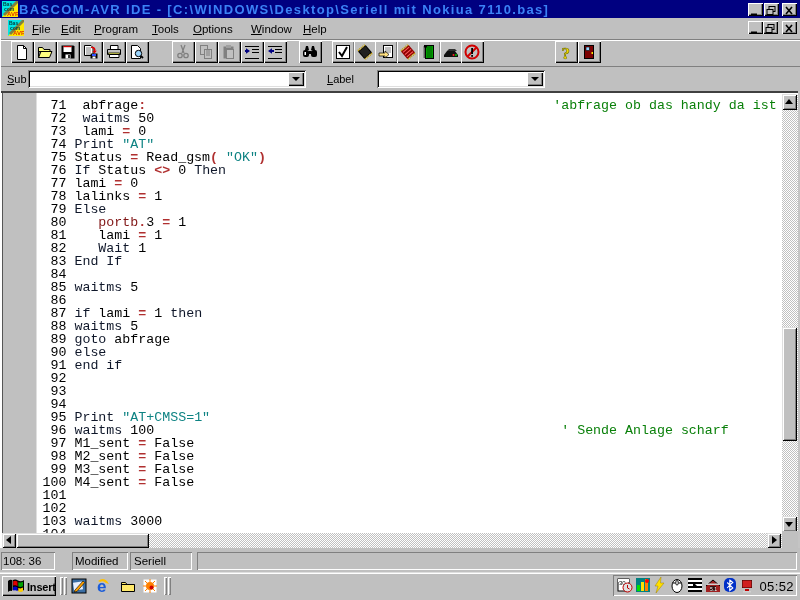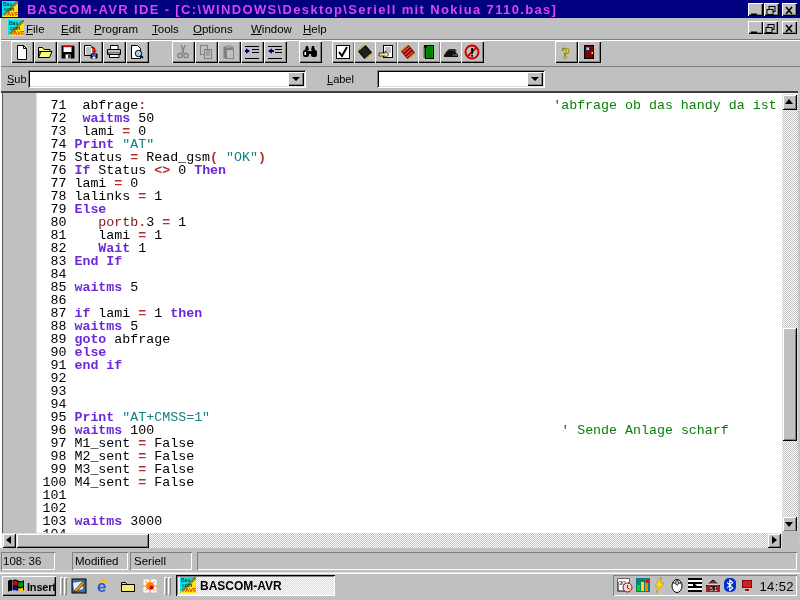--- a/index.html
+++ b/index.html
@@ -3,40 +3,40 @@
 html,body{margin:0;padding:0}
 body{width:800px;height:600px;position:relative;background:#c0c0c0;overflow:hidden;
  font-family:"Liberation Sans",sans-serif;-webkit-font-smoothing:antialiased}
 .abs{position:absolute}
 u{text-decoration:underline;text-underline-offset:1px}
 .raised1{background:#c0c0c0;box-shadow:inset 1px 1px 0 #fff,inset -1px -1px 0 #000,inset -2px -2px 0 #808080}
 .sunk1{box-shadow:inset 1px 1px 0 #808080,inset -1px -1px 0 #fff}
 .dither{background-image:conic-gradient(#fff 25%,#c0c0c0 0 50%,#fff 0 75%,#c0c0c0 0);background-size:2px 2px}
 
 #titlebar{left:0;top:0;width:800px;height:18px;background:#000080}
-#titletext{left:27px;top:1.5px;color:#d946ef;font-size:13px;font-weight:bold;white-space:pre;letter-spacing:1.35px}
+#titletext{left:19px;top:1.5px;color:#3b82f6;font-size:13px;font-weight:bold;white-space:pre;letter-spacing:1.35px}
 .tbtn{width:15px;height:13px;background:#c0c0c0;box-shadow:inset 1px 1px 0 #fff,inset -1px -1px 0 #000,inset -2px -2px 0 #808080;text-align:center}
 
 #menubar{left:0;top:18px;width:800px;height:22px;background:#c0c0c0;box-shadow:inset 0 -1px 0 #808080}
 .menuitem{top:4.5px;font-size:11.5px;color:#000}
 
 #toolbar{left:0;top:40px;width:800px;height:27px;background:#c0c0c0;box-shadow:inset 0 1px 0 #fff,inset 0 -1px 0 #808080}
 .tb{top:1px;width:23px;height:22px;background:#c0c0c0;box-shadow:inset 1px 1px 0 #fff,inset -1px -1px 0 #000,inset -2px -2px 0 #808080}
 .tb svg{position:absolute;left:3px;top:3px}
 
 #subrow{left:0;top:67px;width:722px;height:24px;background:#c0c0c0}
 .combo{top:3px;height:18px;background:#fff;box-shadow:inset 1px 1px 0 #808080,inset -1px -1px 0 #fff,inset 2px 2px 0 #000,inset -2px -2px 0 #dfdfdf}
 .drop{position:absolute;right:2px;top:2px;width:16px;height:14px;background:#c0c0c0;box-shadow:inset 1px 1px 0 #fff,inset -1px -1px 0 #000,inset -2px -2px 0 #808080}
 .darr{position:absolute;left:4px;top:5px;width:0;height:0;border-left:4px solid transparent;border-right:4px solid transparent;border-top:4px solid #000}
 
 #editor{left:0;top:91px;width:800px;height:457px;background:#fff}
 #edtop{left:0;top:91px;width:800px;height:2px;background:#404040}
 #gutter{left:3px;top:93px;width:33px;height:440px;background:#c0c0c0;border-right:1px solid #dfdfdf}
 #code{left:38.5px;top:95px;font-family:"Liberation Mono",monospace;font-size:13.3px;line-height:13px;white-space:pre;margin:4px;color:#000}
-#code b{font-weight:bold;color:#6d28d9}
+#code b{font-weight:normal;color:#0f172a}
 .s{color:#0e8383}
 .c{color:#0a800a}
 .o{color:#b03030;font-weight:bold}
 .r{color:#801515}
 
 #vsb{left:782px;top:94px;width:16px;height:437px}
 #hsb{left:2px;top:533px;width:780px;height:15px}
 .sbtn{position:absolute;background:#c0c0c0;box-shadow:inset 1px 1px 0 #dfdfdf,inset -1px -1px 0 #000,inset 2px 2px 0 #fff,inset -2px -2px 0 #808080}
 .arr{position:absolute;width:0;height:0}
 #statusbar{left:0;top:548px;width:800px;height:24px;background:#c0c0c0}
@@ -77,21 +77,21 @@
 
 <div class="abs" id="menubar">
   <svg class="abs" style="left:8px;top:2px" width="16" height="16" viewBox="0 0 16 16">
     <rect width="16" height="16" fill="#00e5e5"></rect>
     <polygon points="16,0 16,16 0,16" fill="#ffe900"></polygon>
     <polygon points="14,0 16,0 16,2 3,15 1,13" fill="#808040"></polygon>
     <text x="1" y="5" font-size="5" font-weight="bold" fill="#004040" font-family="Liberation Sans">Bas</text>
     <text x="2" y="10" font-size="5" font-weight="bold" fill="#004040" font-family="Liberation Sans">com</text>
     <text x="5" y="15" font-size="6" font-weight="bold" fill="#e03000" font-family="Liberation Sans">AVR</text>
   </svg>
-  <div class="abs menuitem" style="left:26px"><u>F</u>ile</div>
+  <div class="abs menuitem" style="left:32px"><u>F</u>ile</div>
   <div class="abs menuitem" style="left:61px"><u>E</u>dit</div>
   <div class="abs menuitem" style="left:94px"><u>P</u>rogram</div>
   <div class="abs menuitem" style="left:152px"><u>T</u>ools</div>
   <div class="abs menuitem" style="left:193px"><u>O</u>ptions</div>
   <div class="abs menuitem" style="left:251px"><u>W</u>indow</div>
   <div class="abs menuitem" style="left:303px"><u>H</u>elp</div>
   <div class="abs tbtn" style="left:748px;top:3px"><svg width="15" height="13">
         <rect x="3" y="9.5" width="6" height="2" fill="#000"></rect>
       </svg></div>
   <div class="abs tbtn" style="left:763px;top:3px"><svg width="15" height="13">
@@ -409,31 +409,20 @@
   <div class="abs" id="ql4" style="left:142px;top:6px"><svg width="16" height="16" viewBox="0 0 16 16">
         <rect x="1" y="1" width="14" height="14" fill="#fff" stroke="#c0c0c0"></rect>
         <circle cx="8" cy="8" r="4" fill="#ff8000"></circle>
         <g stroke="#ff8000">
           <path d="M8 1v3M8 12v3M1 8h3M12 8h3M3 3l2 2M11 11l2 2M13 3l-2 2M5 11l-2 2"></path>
         </g>
         <circle cx="9.5" cy="9.5" r="2" fill="#d00000"></circle>
       </svg></div>
   <div class="abs ridge" style="left:164px"></div>
   <div class="abs ridge" style="left:168px"></div>
-  <div class="abs" id="taskbtn">
-    <svg class="abs" style="left:4px;top:2px" width="16" height="16" viewBox="0 0 16 16">
-      <rect width="16" height="16" fill="#00e5e5"></rect>
-      <polygon points="16,0 16,16 0,16" fill="#ffe900"></polygon>
-      <polygon points="14,0 16,0 16,2 3,15 1,13" fill="#808040"></polygon>
-      <text x="1" y="5" font-size="5" font-weight="bold" fill="#004040" font-family="Liberation Sans">Bas</text>
-      <text x="2" y="10" font-size="5" font-weight="bold" fill="#004040" font-family="Liberation Sans">com</text>
-      <text x="5" y="15" font-size="6" font-weight="bold" fill="#e03000" font-family="Liberation Sans">AVR</text>
-    </svg>
-    <div class="abs" style="left:24px;top:4px;font-weight:bold;font-size:12px">BASCOM-AVR</div>
-  </div>
   <div class="abs sunk1" id="tray">
       <div class="ti" style="left:4px"><svg width="16" height="16" viewBox="0 0 16 16">
           <rect x="1" y="2" width="11" height="12" fill="#fff" stroke="#000"></rect>
           <rect x="1" y="2" width="11" height="3" fill="#fff"></rect>
           <text x="2" y="8" font-size="6" fill="#000" font-family="Liberation Sans">30</text>
           <circle cx="10.5" cy="10.5" r="4.5" fill="#e0e0e0" stroke="#c00000"></circle>
           <path d="M10.5 8v3l2 1" stroke="#c00000" fill="none"></path>
         </svg></div>
       <div class="ti" style="left:22px"><svg width="16" height="16" viewBox="0 0 16 16">
           <rect x="1" y="1" width="14" height="14" fill="#008080"></rect>
@@ -470,15 +459,15 @@
       <div class="ti" style="left:109px"><svg width="16" height="16" viewBox="0 0 16 16">
           <rect x="2" y="1" width="12" height="14" rx="5" fill="#0030c8"></rect>
           <path d="M7.8 2.5v11l3-2.6-5.6-5.4M7.8 8l3-2.6-3-2.6M5.2 11l2.6-3" stroke="#fff" fill="none" stroke-width="1.1"></path>
         </svg></div>
       <div class="ti" style="left:126px"><svg width="16" height="16" viewBox="0 0 16 16">
           <rect x="2.5" y="2.5" width="11" height="9" fill="#300000" stroke="#c0c0c0"></rect>
           <rect x="3.5" y="3.5" width="9" height="7" fill="#d02020"></rect>
           <rect x="6" y="12" width="4" height="2" fill="#c00000"></rect>
           <rect x="4" y="14" width="8" height="1.5" fill="#d0d0d0"></rect>
         </svg></div>
-    <div id="clock">14:52</div>
+    <div id="clock">05:52</div>
   </div>
 </div>
 
 </body></html>

